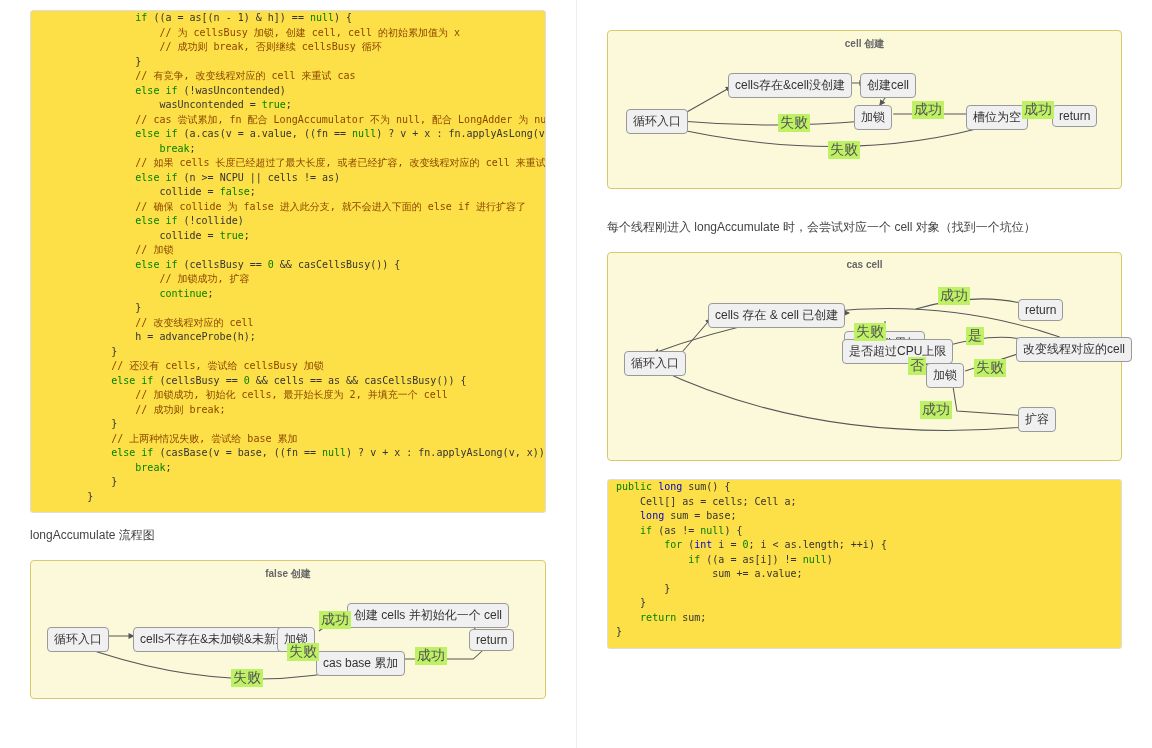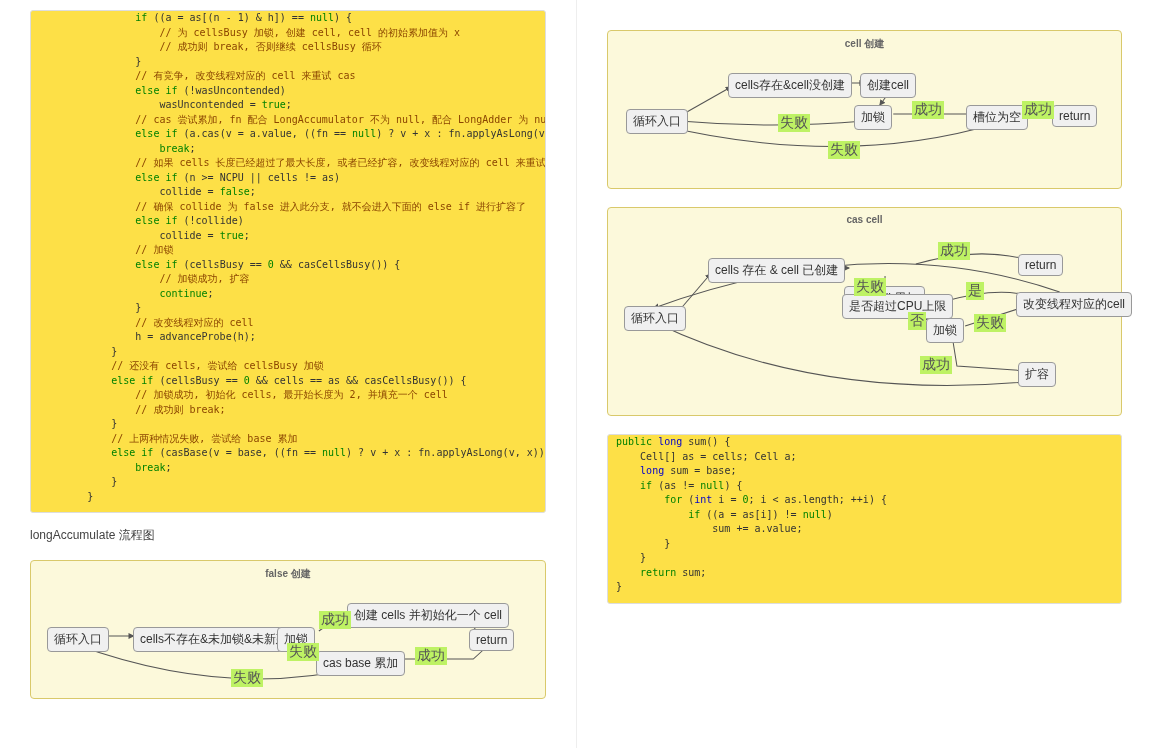--- a/index.html
+++ b/index.html
@@ -214,20 +214,21 @@
       <div class="node" style="left:236px; top:46px;">加锁</div>
       <div class="node" style="left:348px; top:46px;">槽位为空</div>
       <div class="node" style="left:434px; top:46px;">return</div>
       <div class="edge-label" style="left:294px; top:42px;">成功</div>
       <div class="edge-label" style="left:404px; top:42px;">成功</div>
       <div class="edge-label" style="left:160px; top:55px;">失败</div>
       <div class="edge-label" style="left:210px; top:82px;">失败</div>
     </div>
   </div>
 
+  <div class="caption" style="margin-top:30px;">每个线程刚进入 longAccumulate 时，会尝试对应一个 cell 对象（找到一个坑位）</div>
 
   <div class="flow-wrap">
     <div class="flow-title">cas cell</div>
     <div class="flow" id="flowC">
       <svg viewBox="0 0 480 165" preserveAspectRatio="none">
         <defs>
             <marker id="ah3" markerWidth="6" markerHeight="6" refX="5" refY="3" orient="auto">
               <path d="M0,0 L6,3 L0,6 Z" fill="#555"></path>
             </marker>
           </defs>

